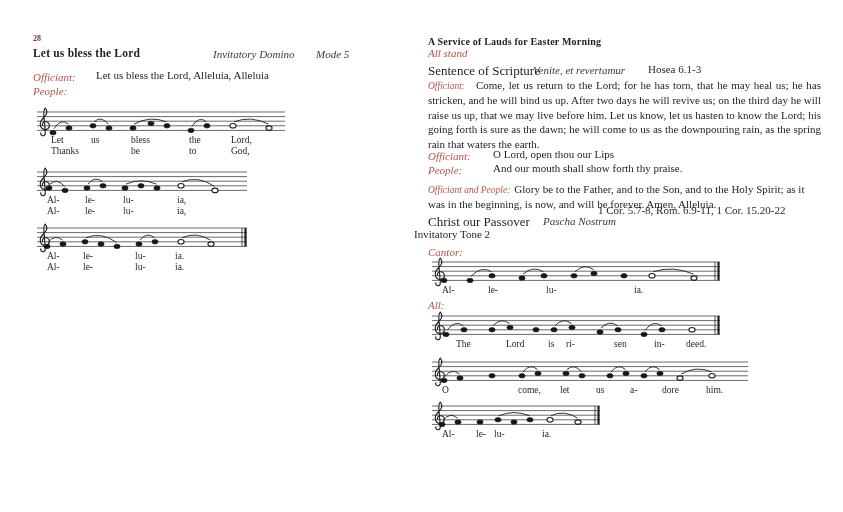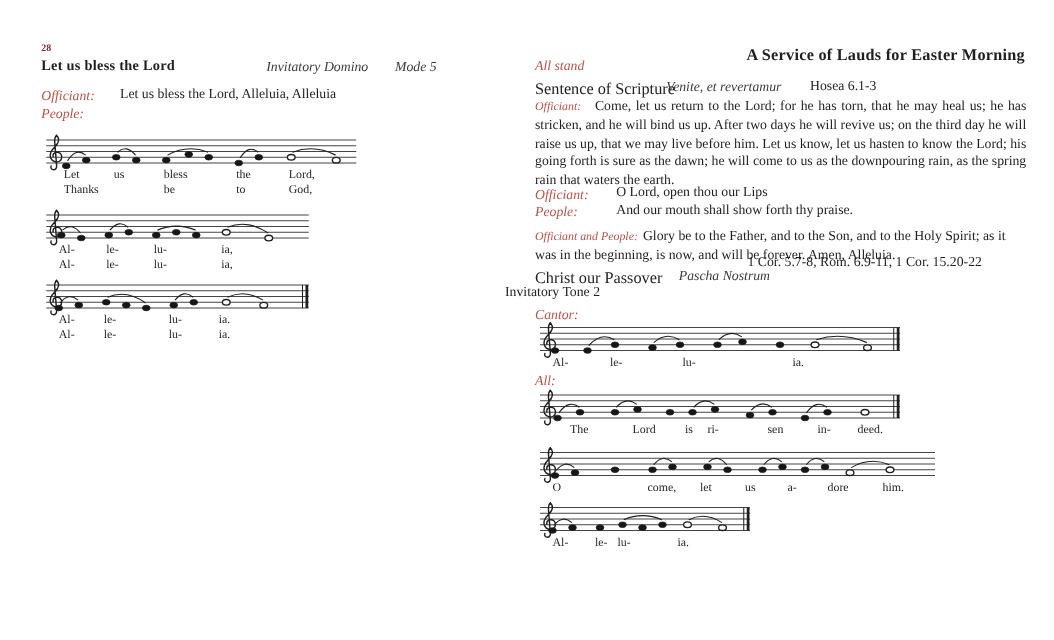--- a/index.html
+++ b/index.html
@@ -8,21 +8,21 @@
     font-family:"Liberation Serif", serif;color:#1f1f1f;
   }
   .abs{position:absolute;white-space:nowrap;}
   .pagenum{font-size:8px;font-weight:bold;color:#7d352b;}
   .title{font-size:11.5px;font-weight:bold;letter-spacing:.2px;}
   .latin{font-size:11px;font-style:italic;color:#3a3a3a;}
   .rubric{font-size:11px;font-style:italic;color:#b5524a;}
   .rubric-inline{font-size:9.5px;font-style:italic;color:#b5524a;margin-right:11px;}
   .rubric-inline.tight{margin-right:4px;}
   .body-text{font-size:11px;}
-  .header-center{font-size:13px;font-weight:bold;text-align:right;letter-spacing:.2px;}
+  .header-center{font-size:10px;font-weight:bold;text-align:left;letter-spacing:.2px;}
   .para{font-size:11px;line-height:14.4px;white-space:normal;text-align:justify;}
   .para2{font-size:11px;line-height:14.4px;white-space:normal;}
   .heading{font-size:13px;font-weight:normal;}
   .staff-block{line-height:0;}
 </style>
 </head>
 <body>
 
 <div id="canvas">
 
@@ -168,21 +168,21 @@
   <div class="abs rubric" style="left:428px;top:150px">Officiant:</div>
   <div class="abs body-text" style="left:493px;top:148px">O Lord, open thou our Lips</div>
   <div class="abs rubric" style="left:428px;top:164px">People:</div>
   <div class="abs body-text" style="left:493px;top:162px">And our mouth shall show forth thy praise.</div>
 
   <div class="abs para2" style="left:428px;top:182px;width:393px"><span class="rubric-inline tight">Officiant and People:</span><span>Glory be to the Father, and to the Son, and to the Holy Spirit; as it was in the beginning, is now, and will be forever. Amen, Alleluia.</span></div>
 
   <div class="abs heading" style="left:428px;top:214px">Christ our Passover</div>
   <div class="abs latin" style="left:543px;top:215px">Pascha Nostrum</div>
   <div class="abs body-text" style="left:598px;top:204px">1 Cor. 5.7-8, Rom. 6.9-11, 1 Cor. 15.20-22</div>
-  <div class="abs body-text" style="left:404px;top:228px">Invitatory Tone 2</div>
+  <div class="abs body-text" style="left:414px;top:228px">Invitatory Tone 2</div>
 
   <div class="abs rubric" style="left:428px;top:246px">Cantor:</div>
   <div class="abs staff-block" style="left:430px;top:252px"><svg width="296" height="51.5">
         <g>
           <line x1="2" y1="10" x2="290" y2="10" stroke="#2a2a2a" stroke-width="0.7"></line>
           <line x1="2" y1="14.6" x2="290" y2="14.6" stroke="#2a2a2a" stroke-width="0.7"></line>
           <line x1="2" y1="19.2" x2="290" y2="19.2" stroke="#2a2a2a" stroke-width="0.7"></line>
           <line x1="2" y1="23.799999999999997" x2="290" y2="23.799999999999997" stroke="#2a2a2a" stroke-width="0.7"></line>
           <line x1="2" y1="28.4" x2="290" y2="28.4" stroke="#2a2a2a" stroke-width="0.7"></line>
         </g>

